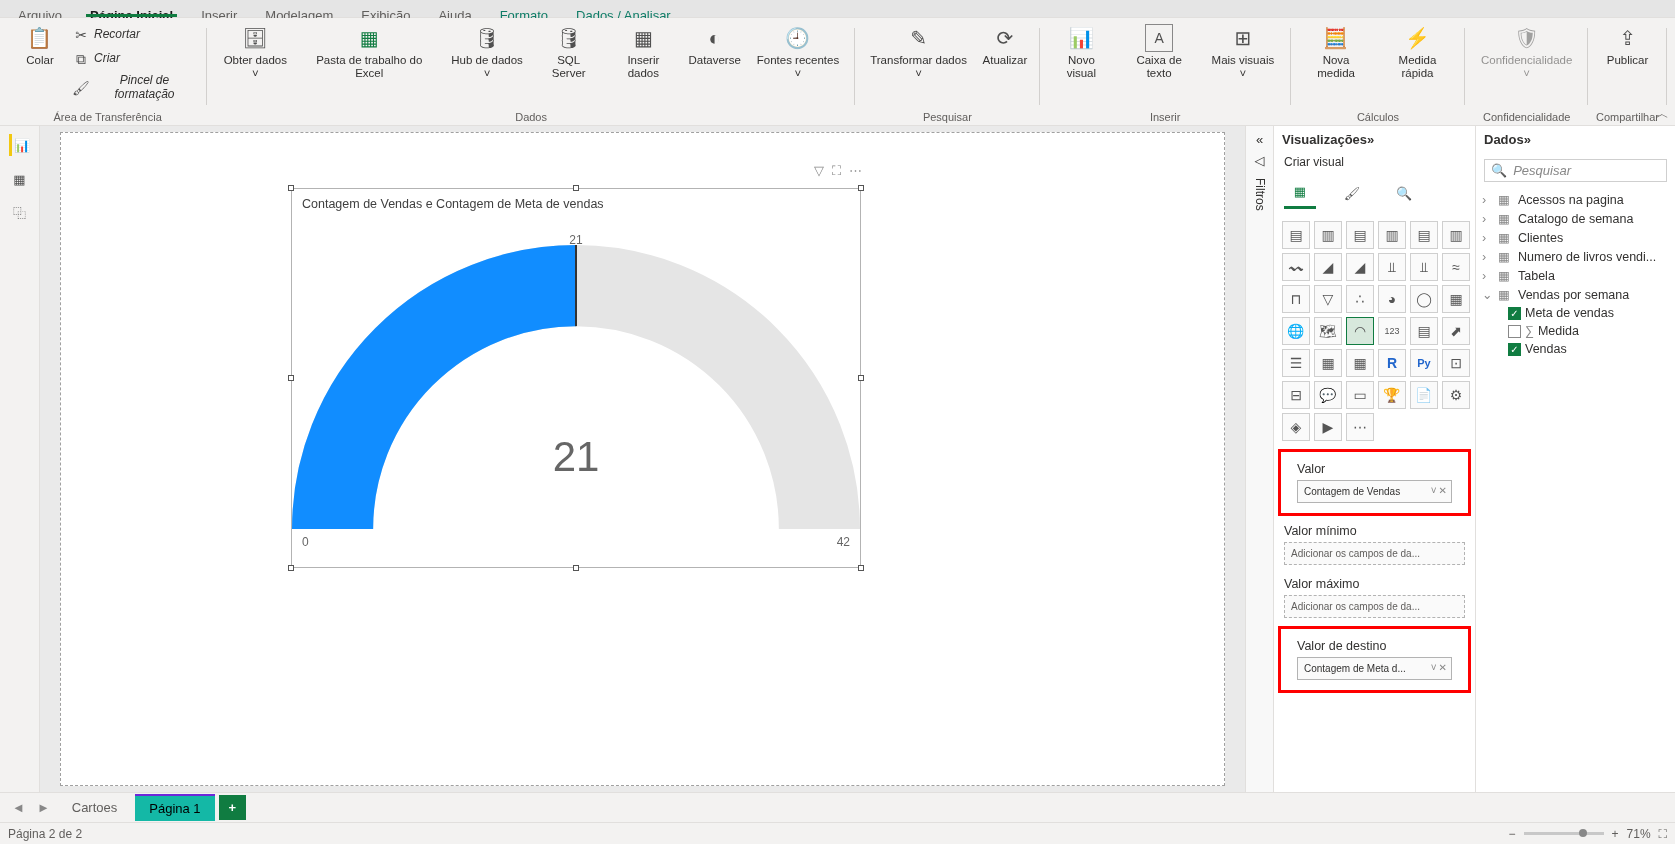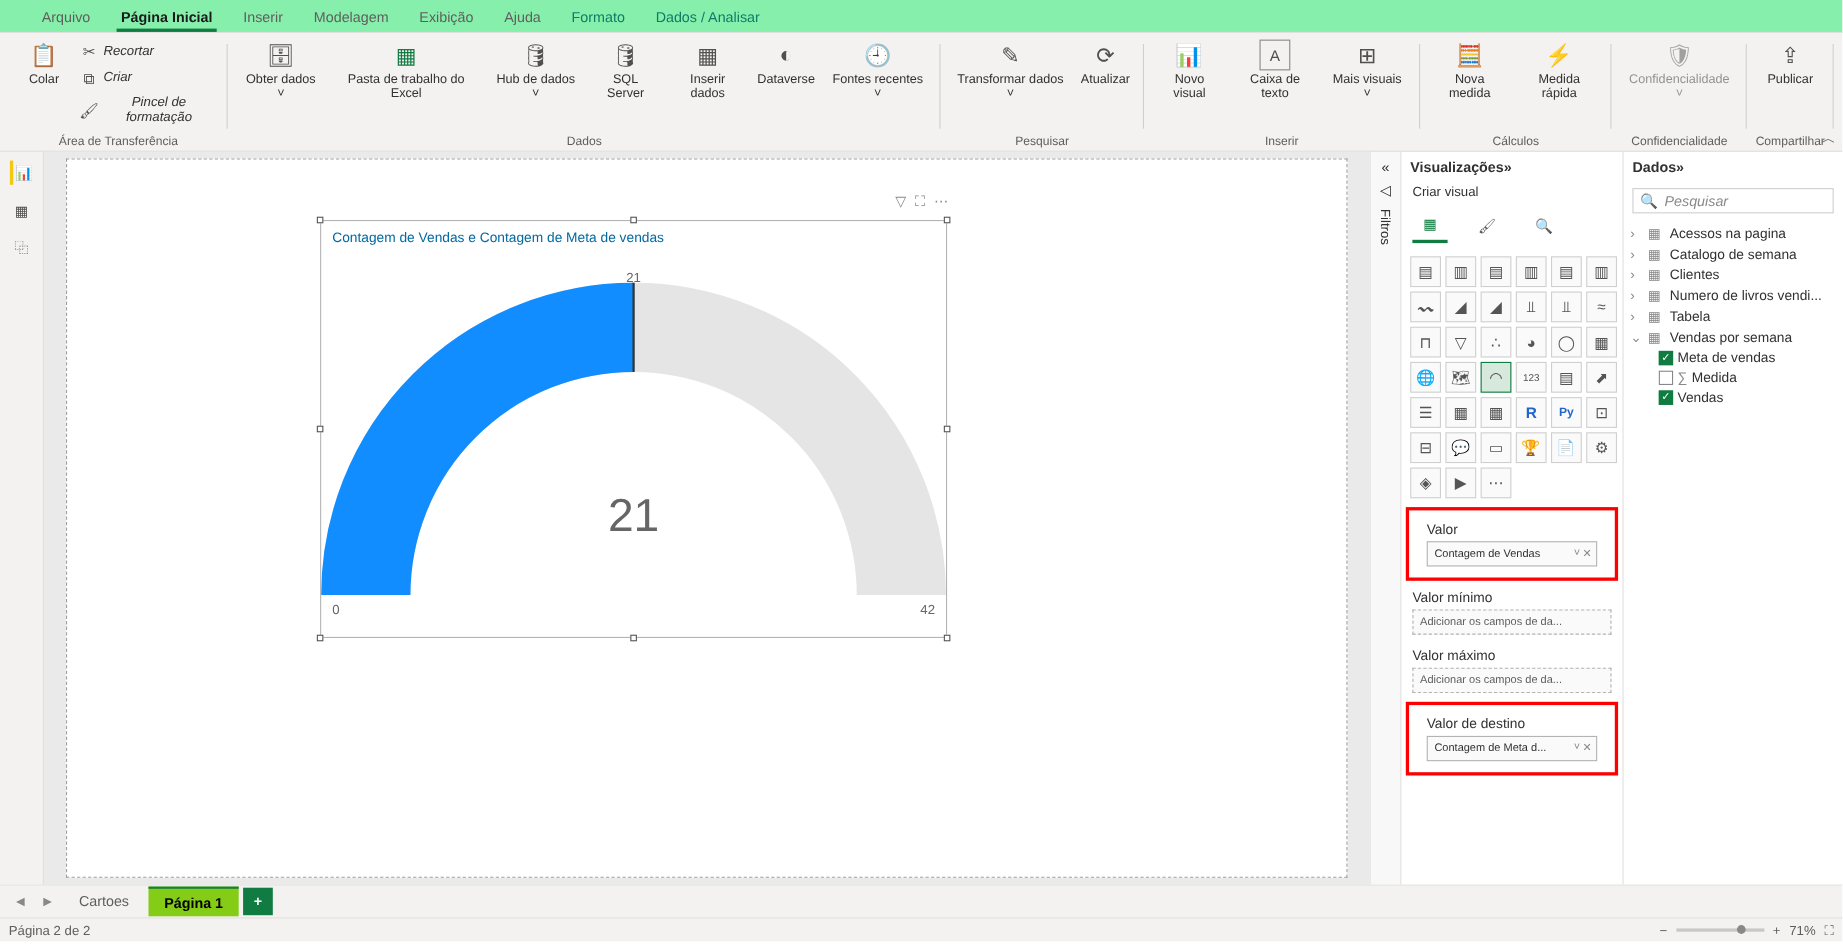--- a/index.html
+++ b/index.html
@@ -1,19 +1,19 @@
 <!DOCTYPE html>
 <html><head>
 <meta charset="utf-8">
 <style>
 * { box-sizing: border-box; font-family: "Segoe UI", sans-serif; }
 body { margin: 0; background: #fff; color: #323130; font-size: 13px; overflow: hidden; }
 
 
-.tabs { display: flex; background: #86efac; border-bottom: 1px solid #e1dfdd; padding-left: 24px; height: 30px; }
+.tabs { display: flex; background: #e5e5e5; border-bottom: 1px solid #e1dfdd; padding-left: 4px; height: 18px; }
 .tab { padding: 8px 14px; color: #605e5c; cursor: pointer; position: relative; }
 .tab.active { color: #1a1a1a; font-weight: 600; }
 .tab.active.green::after { content:""; position:absolute; bottom:0; left:10px; right:10px; height:3px; background:#107c41; }
 .tab.teal { color: #0e7c66; }
 
 
 .ribbon { display:flex; background:#f3f2f1; border-bottom:1px solid #e1dfdd; padding: 4px 8px 2px; position:relative; }
 .ribbon .group { display:flex; flex-direction:column; align-items:center; justify-content:space-between; padding: 0 8px; border-right: none; position:relative;}
 .ribbon .group::after{content:"";position:absolute;right:0;top:6px;bottom:18px;width:1px;background:#d2d0ce;}
 .ribbon .group:last-child::after{display:none;}
@@ -29,21 +29,21 @@
 .ribbon-collapse{position:absolute;right:6px;bottom:2px;color:#605e5c;cursor:pointer;}
 
 
 .main { display:flex; height: calc(100vh - 34px - 108px - 30px - 22px); }
 .leftrail { width:40px; background:#f3f2f1; border-right:1px solid #e1dfdd; display:flex; flex-direction:column; align-items:center; padding-top:8px; gap:12px;}
 .leftrail .li { width:22px;height:22px;display:flex;align-items:center;justify-content:center;cursor:pointer;color:#505050;}
 .canvas { flex:1; background:#eaeaea; position:relative; overflow:auto;}
 .page { margin:6px 20px; background:#fff; border:1px dashed #a0a0a0; height: calc(100% - 12px); position:relative;}
 .visual { position:absolute; left:230px; top:55px; width:570px; height:380px; border:1px solid #b3b3b3; background:#fff;}
 .visual-head { position:absolute; top:-26px; right:-2px; display:flex; gap:8px; color:#888;}
-.visual-title { font-size:12.5px; color:#0369a1; padding:8px 10px 2px;}
+.visual-title { font-size:12.5px; color:#404040; padding:8px 10px 2px;}
 .handles .h{position:absolute;width:6px;height:6px;background:#fff;border:1px solid #555;}
 .h.tl{top:-4px;left:-4px}.h.tr{top:-4px;right:-4px}.h.bl{bottom:-4px;left:-4px}.h.br{bottom:-4px;right:-4px}
 .h.tc{top:-4px;left:50%;margin-left:-3px}.h.bc{bottom:-4px;left:50%;margin-left:-3px}
 .h.lc{left:-4px;top:50%;margin-top:-3px}.h.rc{right:-4px;top:50%;margin-top:-3px}
 .gauge-wrap{position:relative;width:100%;height:calc(100% - 30px);}
 .gauge-svg{width:100%;height:100%;}
 .g-center{position:absolute;left:50%;top:70%;transform:translate(-50%,-50%);font-size:42px;color:#666;font-weight:300;}
 .g-min{position:absolute;left:10px;bottom:12px;font-size:12px;color:#666;}
 .g-max{position:absolute;right:10px;bottom:12px;font-size:12px;color:#666;}
 .g-target{position:absolute;left:50%;top:20px;transform:translateX(-50%);font-size:12px;color:#666;}
@@ -77,21 +77,21 @@
 .tn .chev{width:12px;color:#888;}
 .tn .tico{width:16px;color:#888;}
 .tn.child{padding-left:28px;}
 .cb{width:13px;height:13px;border:1px solid #888;display:inline-flex;align-items:center;justify-content:center;font-size:10px;}
 .cb.ck{background:#107c41;color:#fff;border-color:#107c41;}
 
 
 .pagetabs{height:30px;background:#f3f2f1;border-top:1px solid #e1dfdd;display:flex;align-items:center;padding:0 8px;gap:4px;}
 .pagetabs .nav{color:#888;padding:0 4px;cursor:pointer;}
 .pt{padding:5px 14px;font-size:13px;color:#605e5c;cursor:pointer;}
-.pt.active{background:#84cc16;border-top:2px solid #15803d;color:#000;font-weight:bold;}
+.pt.active{background:#14b8a6;border-top:2px solid #6d28d9;color:#000;}
 .pt.add{background:#107c41;color:#fff;font-weight:bold;padding:5px 10px;}
 
 
 .status{height:22px;background:#f3f2f1;border-top:1px solid #e1dfdd;display:flex;align-items:center;justify-content:space-between;padding:0 8px;font-size:12px;color:#605e5c;}
 .status .zoom{display:flex;align-items:center;gap:8px;}
 .slider{width:80px;height:3px;background:#c8c8c8;position:relative;}
 .slider::after{content:"";position:absolute;left:55px;top:-3px;width:8px;height:8px;background:#888;border-radius:50%;}
 
 svg{overflow:visible;}
 </style>

